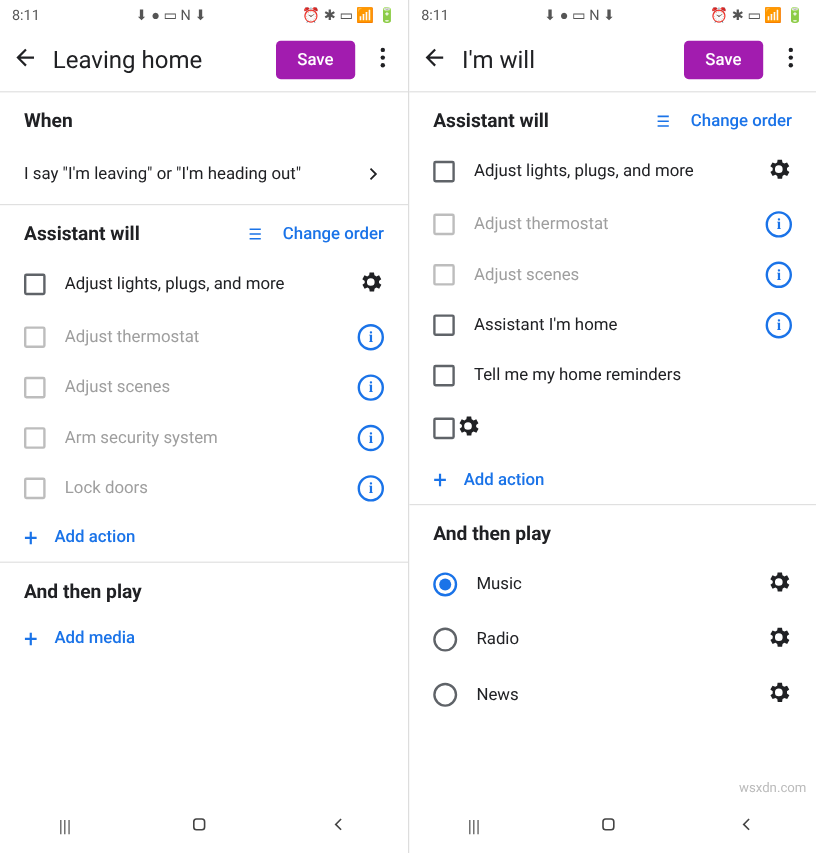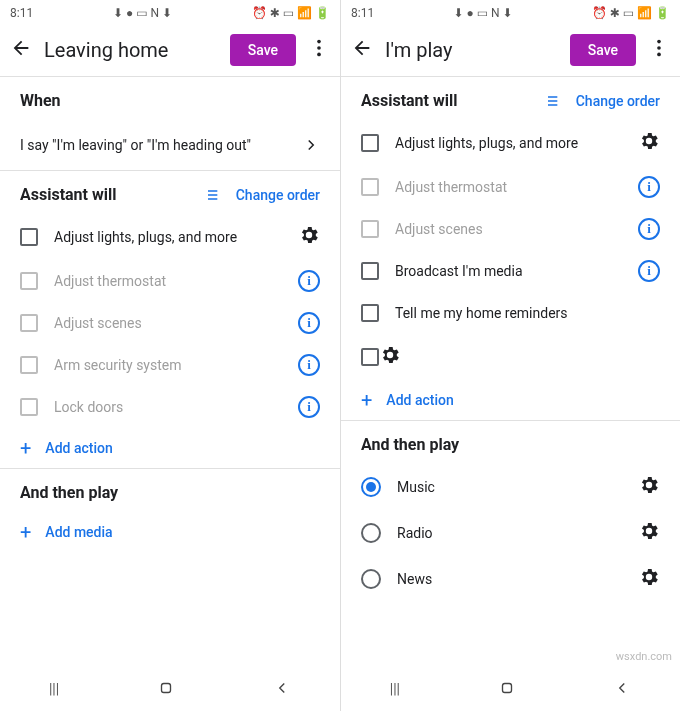--- a/index.html
+++ b/index.html
@@ -137,21 +137,21 @@
 <div class="phone">
   <div class="statusbar">
     <span>8:11</span>
     <span class="si">⬇ ● ▭ N ⬇</span>
     <span class="right">⏰ ✱ ▭ 📶 🔋</span>
   </div>
   <div class="appbar">
     <span class="back"><svg viewBox="0 0 24 24">
           <path d="M20 11H7.8l5.6-5.6L12 4l-8 8 8 8 1.4-1.4L7.8 13H20z" fill="#202124"></path>
         </svg></span>
-    <span class="title">I'm play</span>
+    <span class="title">I'm will</span>
     <button class="save-btn">Save</button>
     <span class="more"><svg viewBox="0 0 24 24">
           <circle cx="12" cy="5" r="2" fill="#202124"></circle>
           <circle cx="12" cy="12" r="2" fill="#202124"></circle>
           <circle cx="12" cy="19" r="2" fill="#202124"></circle>
         </svg></span>
   </div>
   <div class="divider"></div>
   <div class="scroll">
     <div class="section-row">
@@ -176,21 +176,21 @@
           <span class="item-label disabled">Adjust thermostat</span>
           <span class="trailing-info">i</span>
         </div>
         <div class="item-row">
           <span class="checkbox disabled"></span>
           <span class="item-label disabled">Adjust scenes</span>
           <span class="trailing-info">i</span>
         </div>
         <div class="item-row">
           <span class="checkbox"></span>
-          <span class="item-label">Broadcast I'm media</span>
+          <span class="item-label">Assistant I'm home</span>
           <span class="trailing-info">i</span>
         </div>
         <div class="item-row">
           <span class="checkbox"></span>
           <span class="item-label">Tell me my home reminders</span>
         </div>
         <div class="item-row">
           <span class="checkbox"></span>
           <span class="trailing-gear"><svg viewBox="0 0 24 24" width="22" height="22">
               <path fill="#202124" d="M19.4 13l.1-1-.1-1 2.1-1.6-2-3.5-2.5 1a7 7 0 0 0-1.7-1l-.4-2.6h-4l-.4 2.6a7 7 0 0 0-1.7 1l-2.5-1-2 3.5L6.5 11l-.1 1 .1 1-2.1 1.6 2 3.5 2.5-1a7 7 0 0 0 1.7 1l.4 2.6h4l.4-2.6a7 7 0 0 0 1.7-1l2.5 1 2-3.5zM12 15.5A3.5 3.5 0 1 1 15.5 12 3.5 3.5 0 0 1 12 15.5z"></path>

